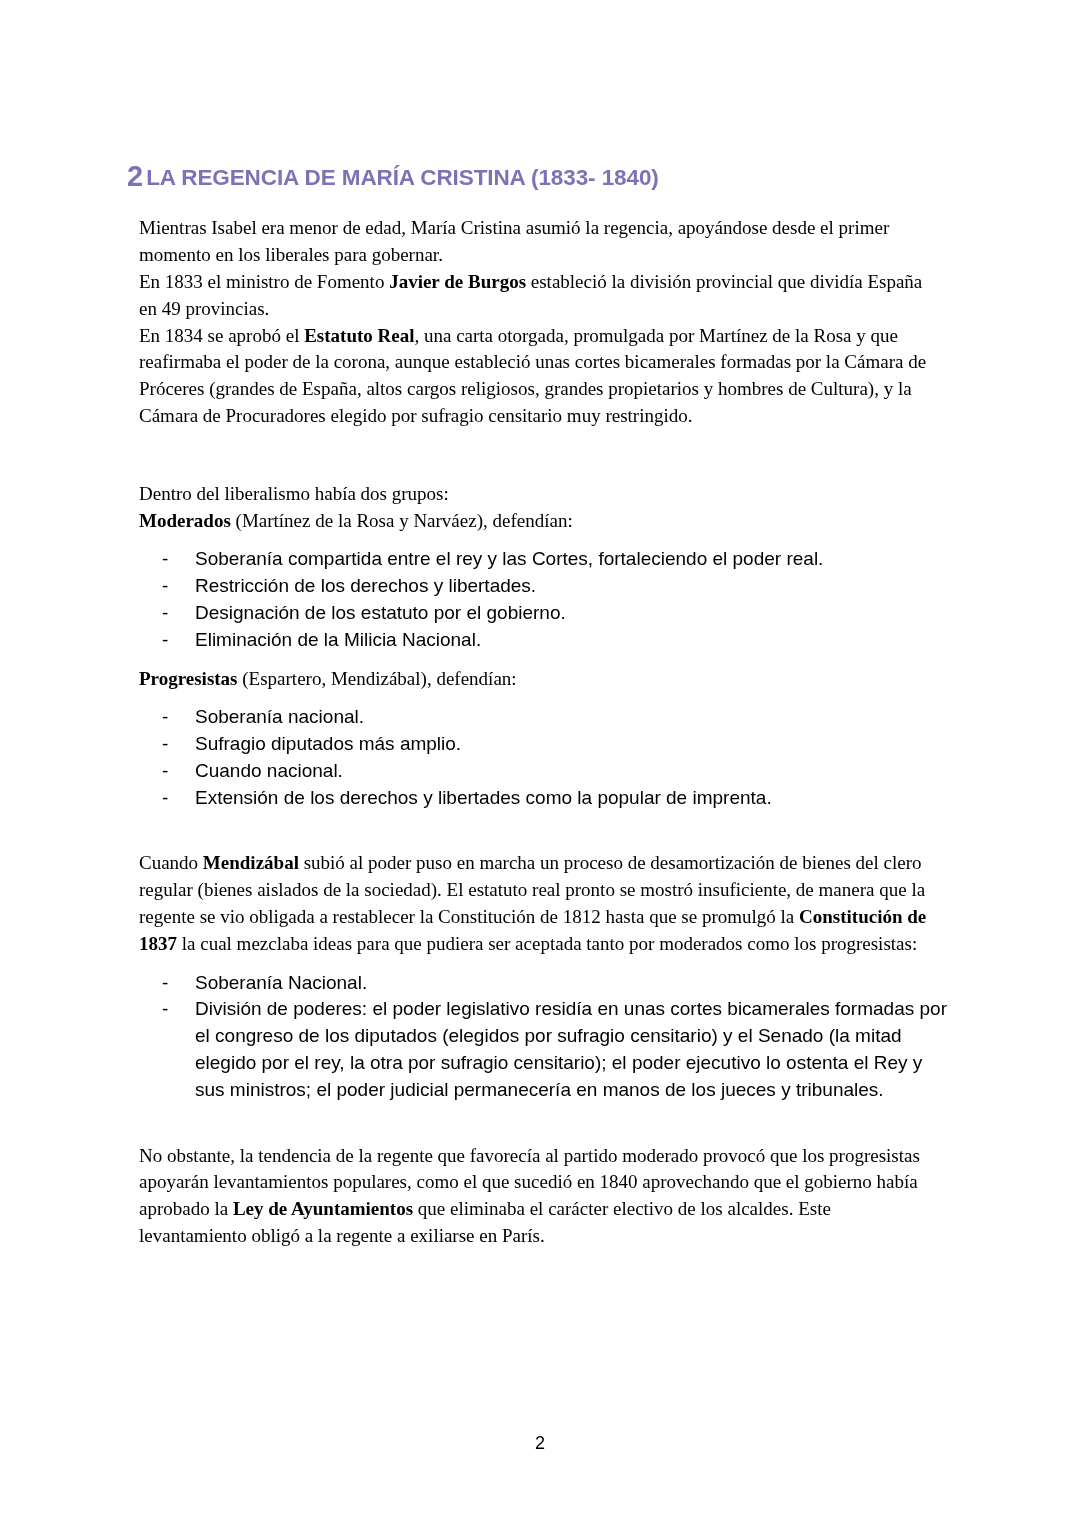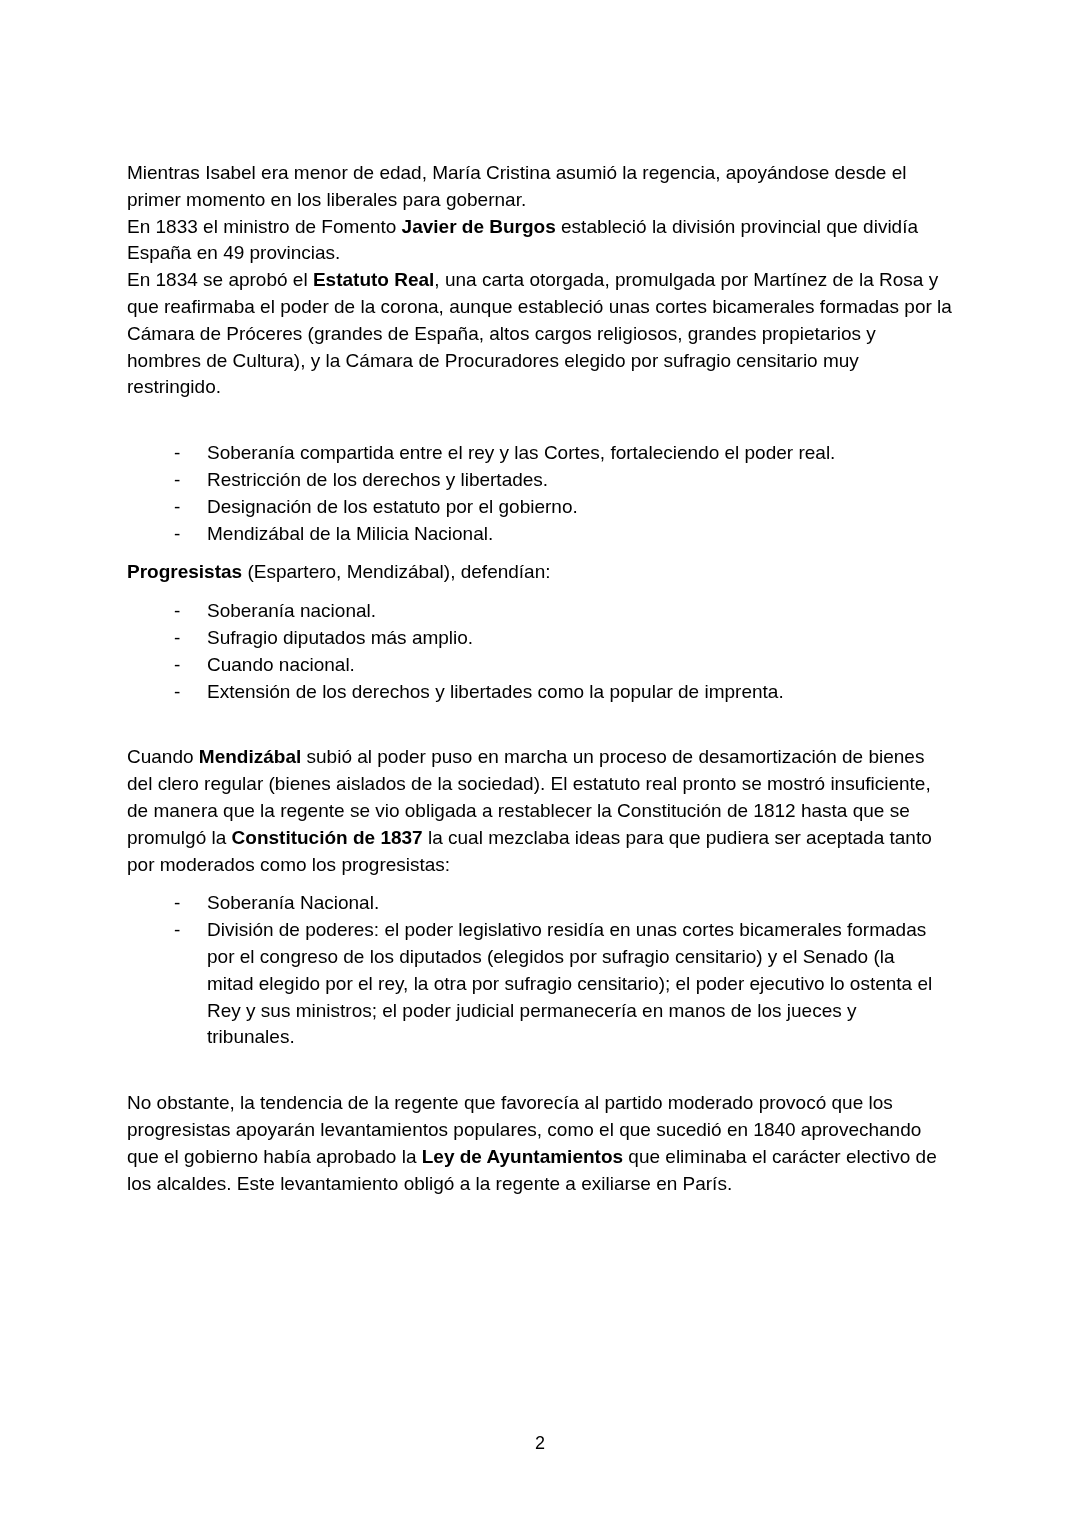--- a/index.html
+++ b/index.html
@@ -51,31 +51,32 @@
   }
   .doc-heading .sec-title {
     font-size: 22.5px;
     letter-spacing: -0.1px;
   }
 
   
   .para {
     font-size: 19px;
     line-height: 26.8px;
-    margin: 0;
+    margin: 12px;
     text-align: left;
+    font-family: Liberation Serif, serif;
   }
   .para b { font-weight: bold; }
 
   .block-gap { height: 27px; }
 
   
   ul.dash-list {
     list-style: none;
-    margin: 12px;
+    margin: 0;
     padding: 0;
   }
   ul.dash-list > li {
     position: relative;
     padding-left: 68px;
     font-size: 19px;
     line-height: 26.8px;
   }
   ul.dash-list > li::before {
     content: "-";
@@ -98,35 +99,42 @@
     line-height: 22px;
     color: #000000;
   }
 </style>
 </head>
 <body>
 
 <div class="page">
   <div class="content">
 
+    <h1 class="doc-heading">
+      <span class="sec-num">2</span><span class="sec-title">LA REGENCIA DE MARÍA CRISTINA (1833- 1840)</span>
+    </h1>
 
     <p class="para">
       <span>Mientras Isabel era menor de edad, María Cristina asumió la regencia, apoyándose desde el primer momento en los liberales para gobernar.</span><br>
       <span>En 1833 el ministro de Fomento </span><b>Javier de Burgos</b><span> estableció la división provincial que dividía España en 49 provincias.</span><br>
       <span>En 1834 se aprobó el </span><b>Estatuto Real</b><span>, una carta otorgada, promulgada por Martínez de la Rosa y que reafirmaba el poder de la corona, aunque estableció unas cortes bicamerales formadas por la Cámara de Próceres (grandes de España, altos cargos religiosos, grandes propietarios y hombres de Cultura), y la Cámara de Procuradores elegido por sufragio censitario muy restringido.</span>
     </p>
 
     <div class="block-gap"></div>
 
+    <p class="para">
+      <span>Dentro del liberalismo había dos grupos:</span><br>
+      <b>Moderados</b><span> (Martínez de la Rosa y Narváez), defendían:</span>
+    </p>
 
     <ul class="dash-list">
       <li>Soberanía compartida entre el rey y las Cortes, fortaleciendo el poder real.</li>
       <li>Restricción de los derechos y libertades.</li>
       <li>Designación de los estatuto por el gobierno.</li>
-      <li>Mendizábal de la Milicia Nacional.</li>
+      <li>Eliminación de la Milicia Nacional.</li>
     </ul>
 
     <p class="para">
       <b>Progresistas</b><span> (Espartero, Mendizábal), defendían:</span>
     </p>
 
     <ul class="dash-list">
       <li>Soberanía nacional.</li>
       <li>Sufragio diputados más amplio.</li>
       <li>Cuando nacional.</li>

